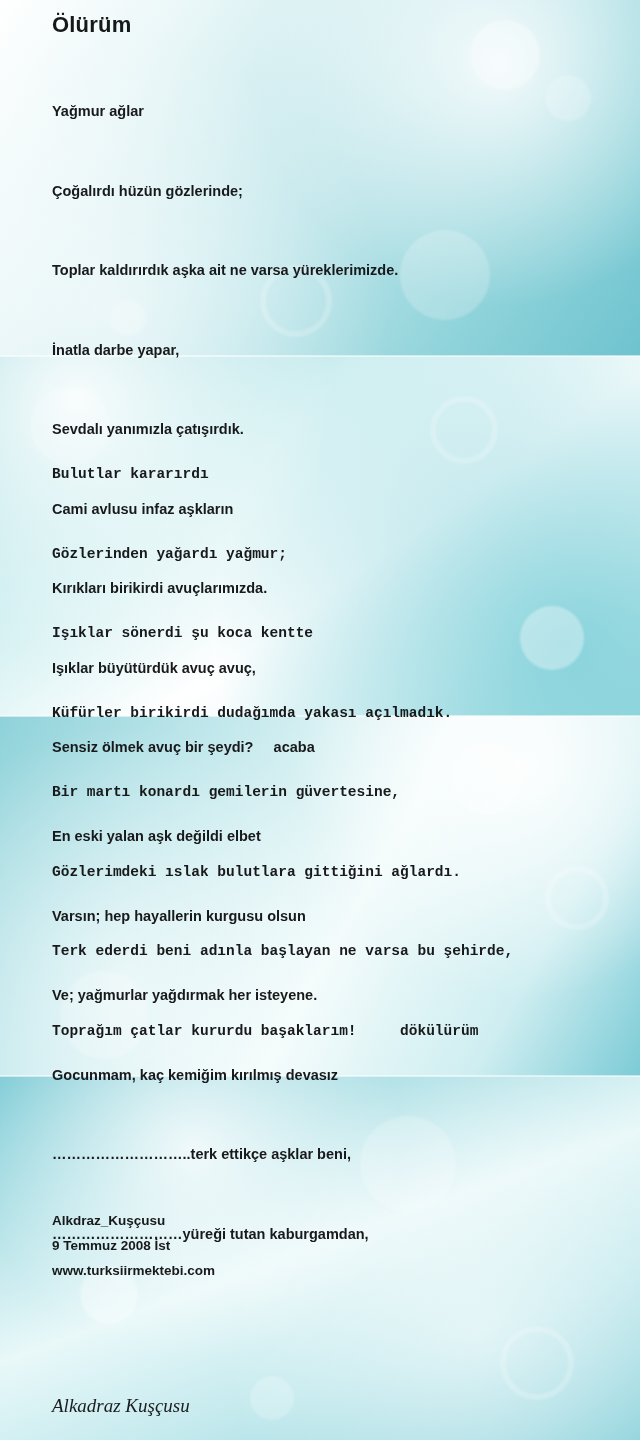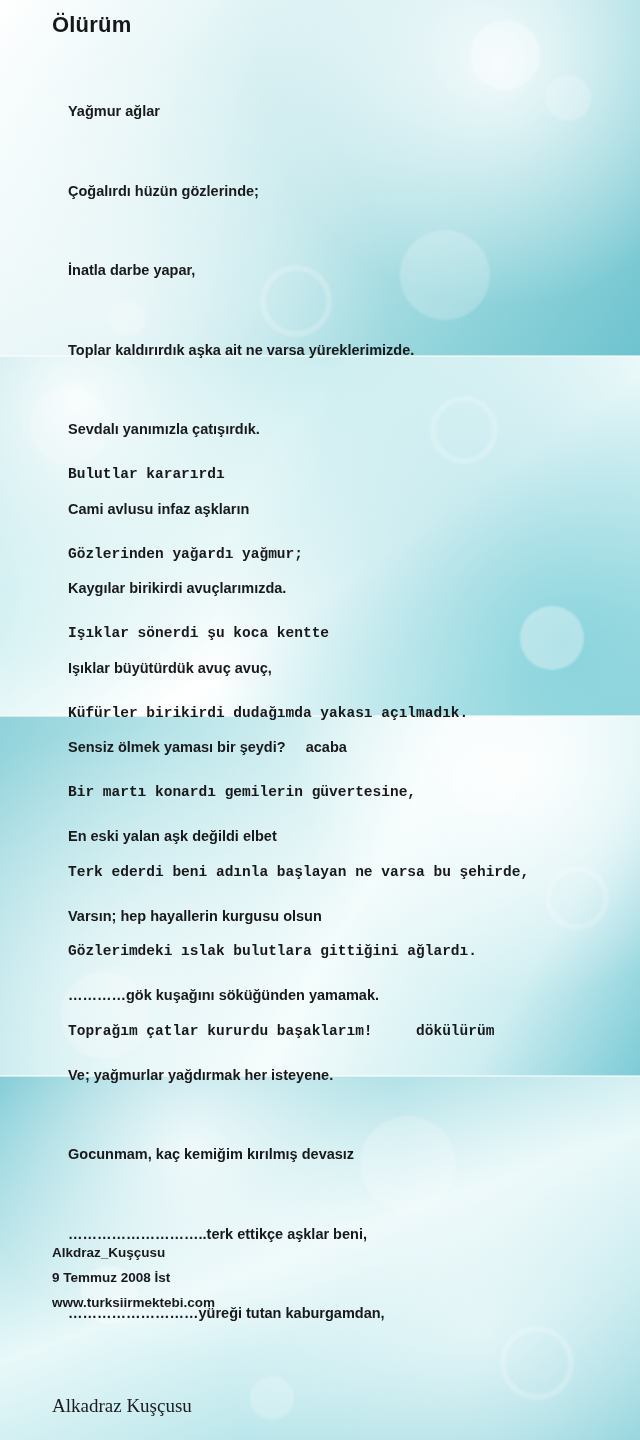--- a/index.html
+++ b/index.html
@@ -98,41 +98,41 @@
   }
   .stanza {
     position: absolute;
     left: 52px;
     color: #18191b;
     font-size: 14.5px;
     font-weight: bold;
     line-height: 26.5px;
     white-space: pre;
   }
-  .stanza .line { white-space: pre; margin-left: 16px; }
+  .stanza .line { white-space: pre; }
 
   .stanza-1 { top: 45px; }
   .stanza-2 { top: 408px; font-family: Liberation Mono, monospace; }
   .stanza-3 { top: 770px; }
 
   .footer {
     position: absolute;
     left: 52px;
     top: 1208px;
     color: #18191b;
     font-size: 13.5px;
     font-weight: bold;
     line-height: 25px;
-    margin-top: 32px;
   }
   .signature {
     position: absolute;
     left: 52px;
     top: 1395px;
     font-size: 19px;
+    font-style: italic;
     color: #1a1c1e;
     font-family: "Liberation Serif", serif;
   }
 </style>
 </head>
 <body>
 
 <div class="page">
 
   <div class="band band-1">
@@ -171,44 +171,43 @@
   <div class="band-sep" style="top:715px;"></div>
   <div class="band-sep" style="top:1075px;"></div>
 
   <div class="content">
 
     <div class="title">Ölürüm</div>
 
     <div class="stanza stanza-1">
       <div class="line">Yağmur ağlar</div>
       <div class="line">Çoğalırdı hüzün gözlerinde;</div>
+      <div class="line">Toplar kaldırırdık aşka ait ne varsa yüreklerimizde.</div>
       <div class="line">İnatla darbe yapar,</div>
-      <div class="line">Toplar kaldırırdık aşka ait ne varsa yüreklerimizde.</div>
       <div class="line">Sevdalı yanımızla çatışırdık.</div>
       <div class="line">Cami avlusu infaz aşkların</div>
-      <div class="line">Kaygılar birikirdi avuçlarımızda.</div>
+      <div class="line">Kırıkları birikirdi avuçlarımızda.</div>
       <div class="line">Işıklar büyütürdük avuç avuç,</div>
-      <div class="line">Sensiz ölmek yaması bir şeydi?     acaba</div>
+      <div class="line">Sensiz ölmek avuç bir şeydi?     acaba</div>
     </div>
 
     <div class="stanza stanza-2">
       <div class="line">Bulutlar kararırdı</div>
       <div class="line">Gözlerinden yağardı yağmur;</div>
       <div class="line">Işıklar sönerdi şu koca kentte</div>
       <div class="line">Küfürler birikirdi dudağımda yakası açılmadık.</div>
       <div class="line">Bir martı konardı gemilerin güvertesine,</div>
+      <div class="line">Gözlerimdeki ıslak bulutlara gittiğini ağlardı.</div>
       <div class="line">Terk ederdi beni adınla başlayan ne varsa bu şehirde,</div>
-      <div class="line">Gözlerimdeki ıslak bulutlara gittiğini ağlardı.</div>
       <div class="line">Toprağım çatlar kururdu başaklarım!     dökülürüm</div>
     </div>
 
     <div class="stanza stanza-3">
       <div class="line">En eski yalan aşk değildi elbet</div>
       <div class="line">Varsın; hep hayallerin kurgusu olsun</div>
-      <div class="line">…………gök kuşağını söküğünden yamamak.</div>
       <div class="line">Ve; yağmurlar yağdırmak her isteyene.</div>
       <div class="line">Gocunmam, kaç kemiğim kırılmış devasız</div>
       <div class="line">………………………..terk ettikçe aşklar beni,</div>
       <div class="line">………………………yüreği tutan kaburgamdan,</div>
       
     </div>
 
     <div class="footer">
       <div>Alkdraz_Kuşçusu</div>
       <div>9 Temmuz 2008 İst</div>

